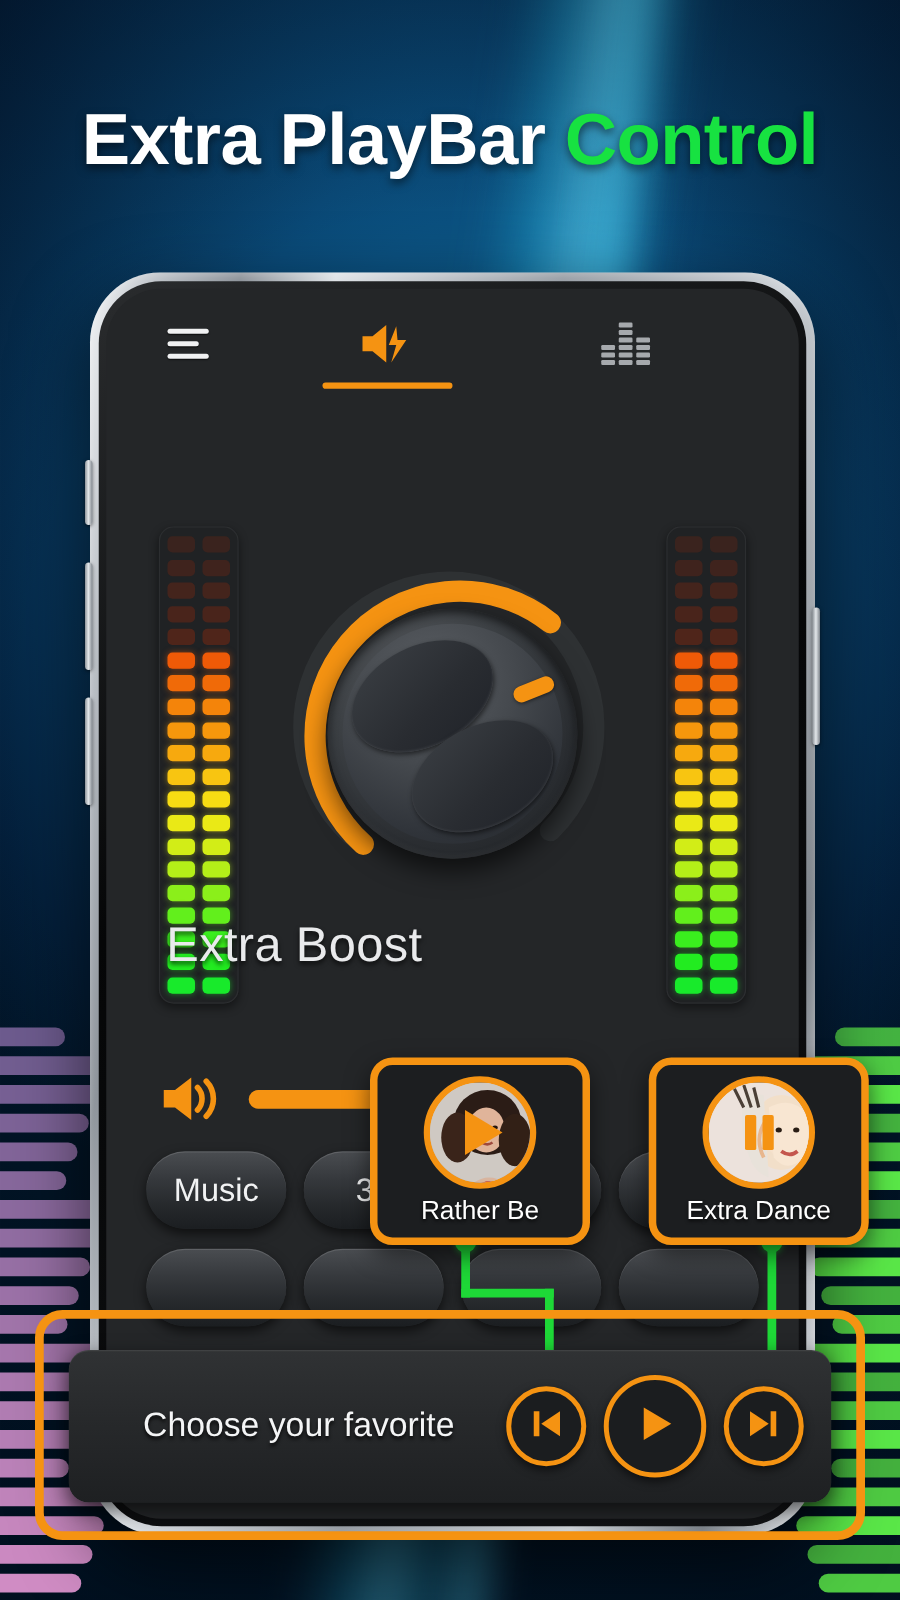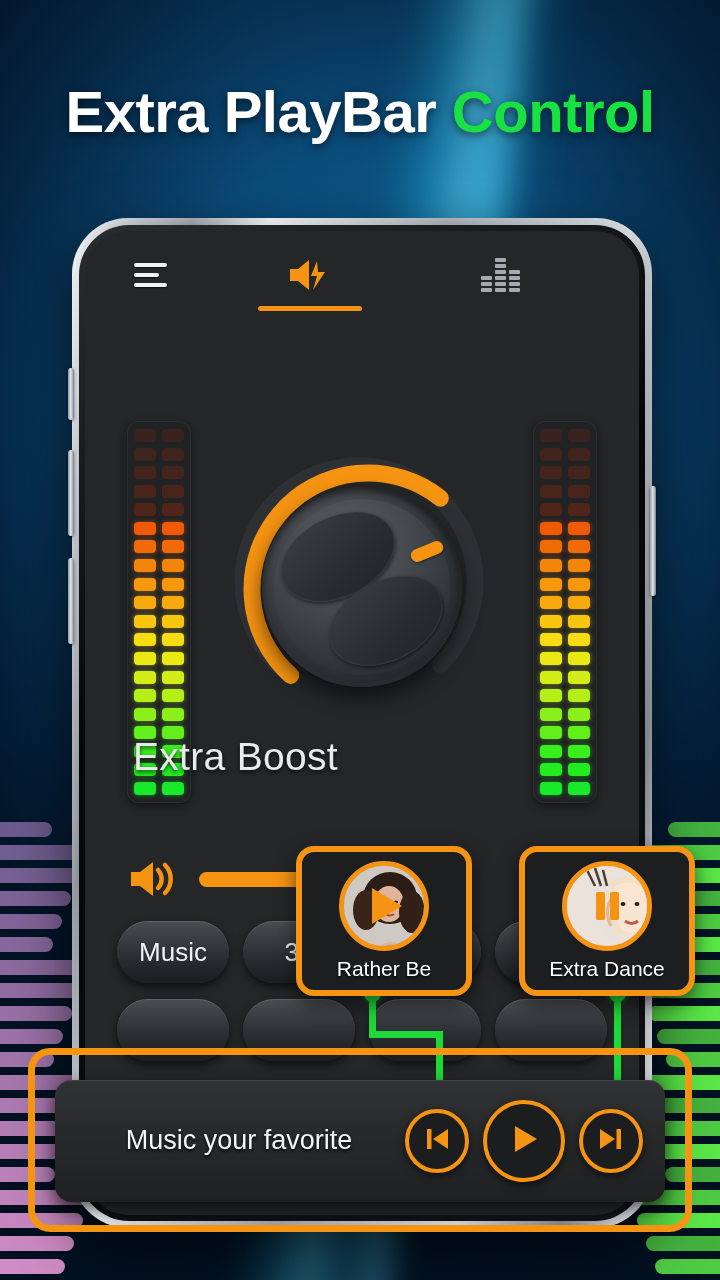--- a/index.html
+++ b/index.html
@@ -668,21 +668,21 @@
         <rect x="27" y="10" width="9" height="28" rx="1.5" fill="#f59312"></rect>
       </svg>
     </div>
   </div>
   <div class="song-name">Extra Dance</div>
 </div>
 
 <div id="playerbar-outline"></div>
 <div id="playerbar">
   <div class="pb-text">
-    <div>Music your favorite</div>
+    <div>Choose your favorite</div>
   </div>
   <div class="pb-controls">
     <div class="ctl ctl-sm">
       <span>
         <svg viewBox="0 0 32 32" width="32" height="32">
           <rect x="6" y="6" width="4.5" height="20" fill="#f59312"></rect>
           <path d="M27 6 L27 26 L12 16 Z" fill="#f59312"></path>
         </svg>
       </span>
     </div>

